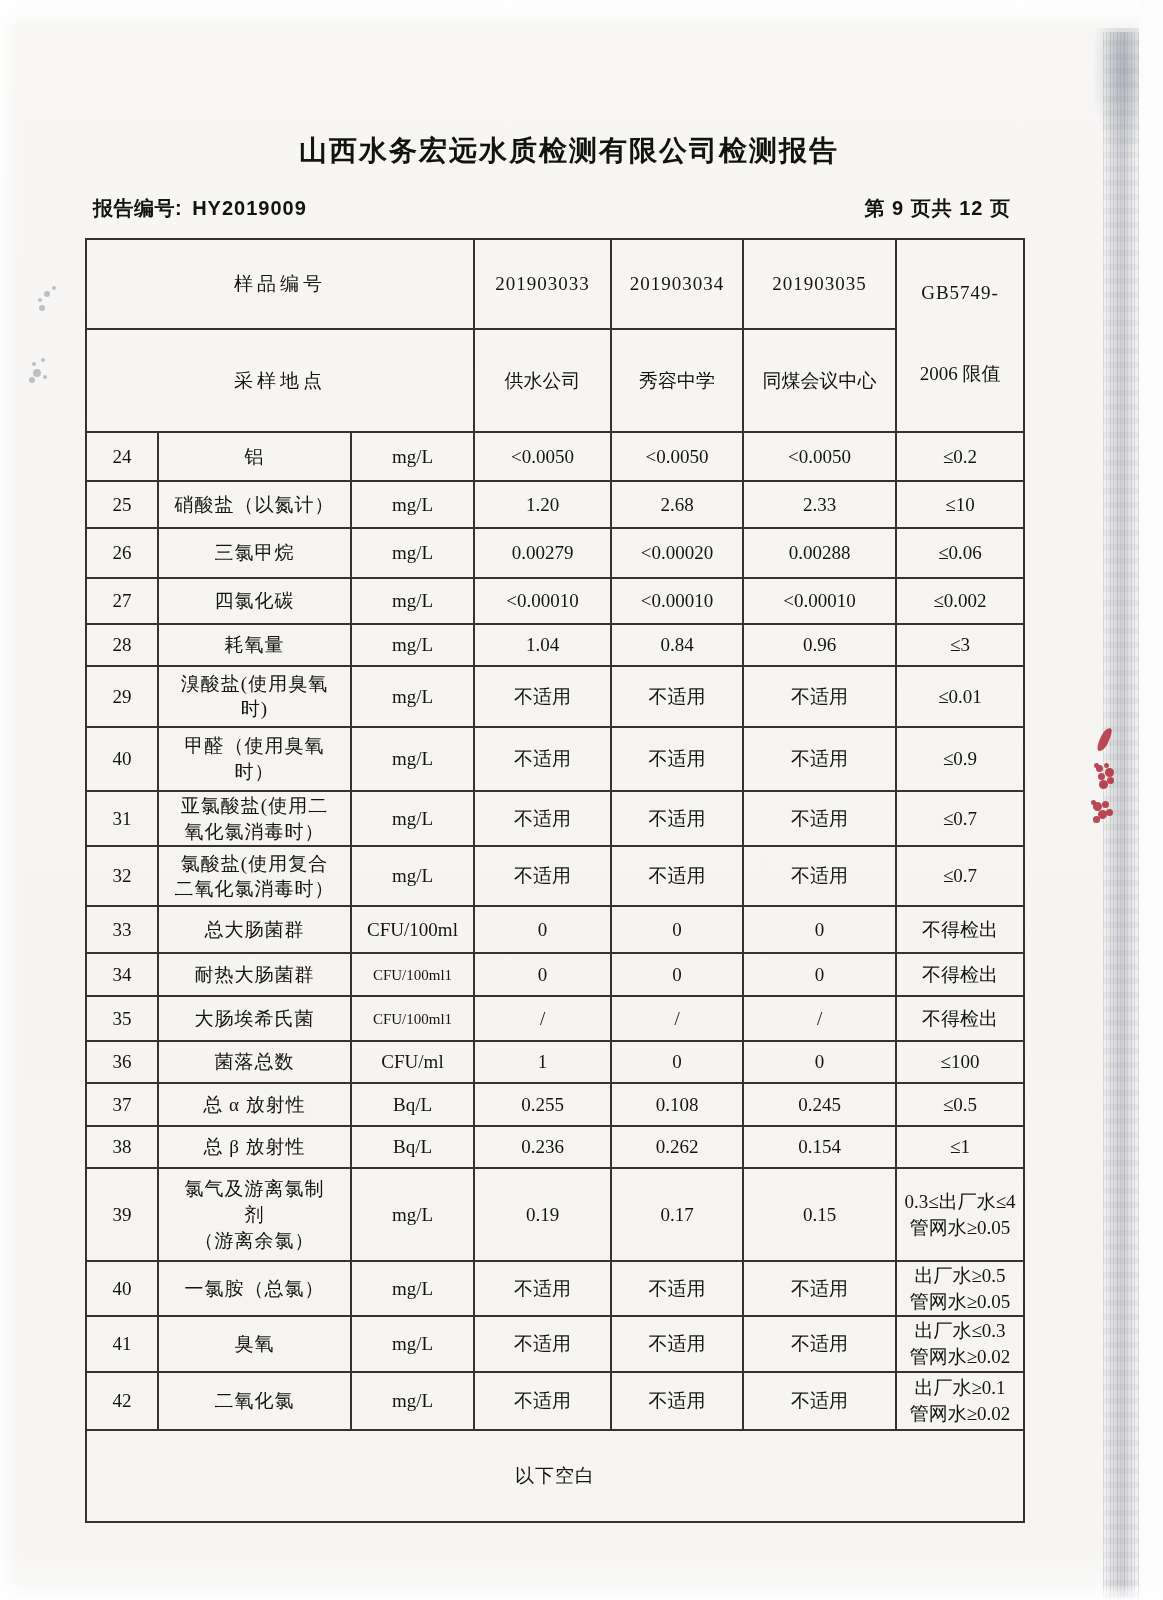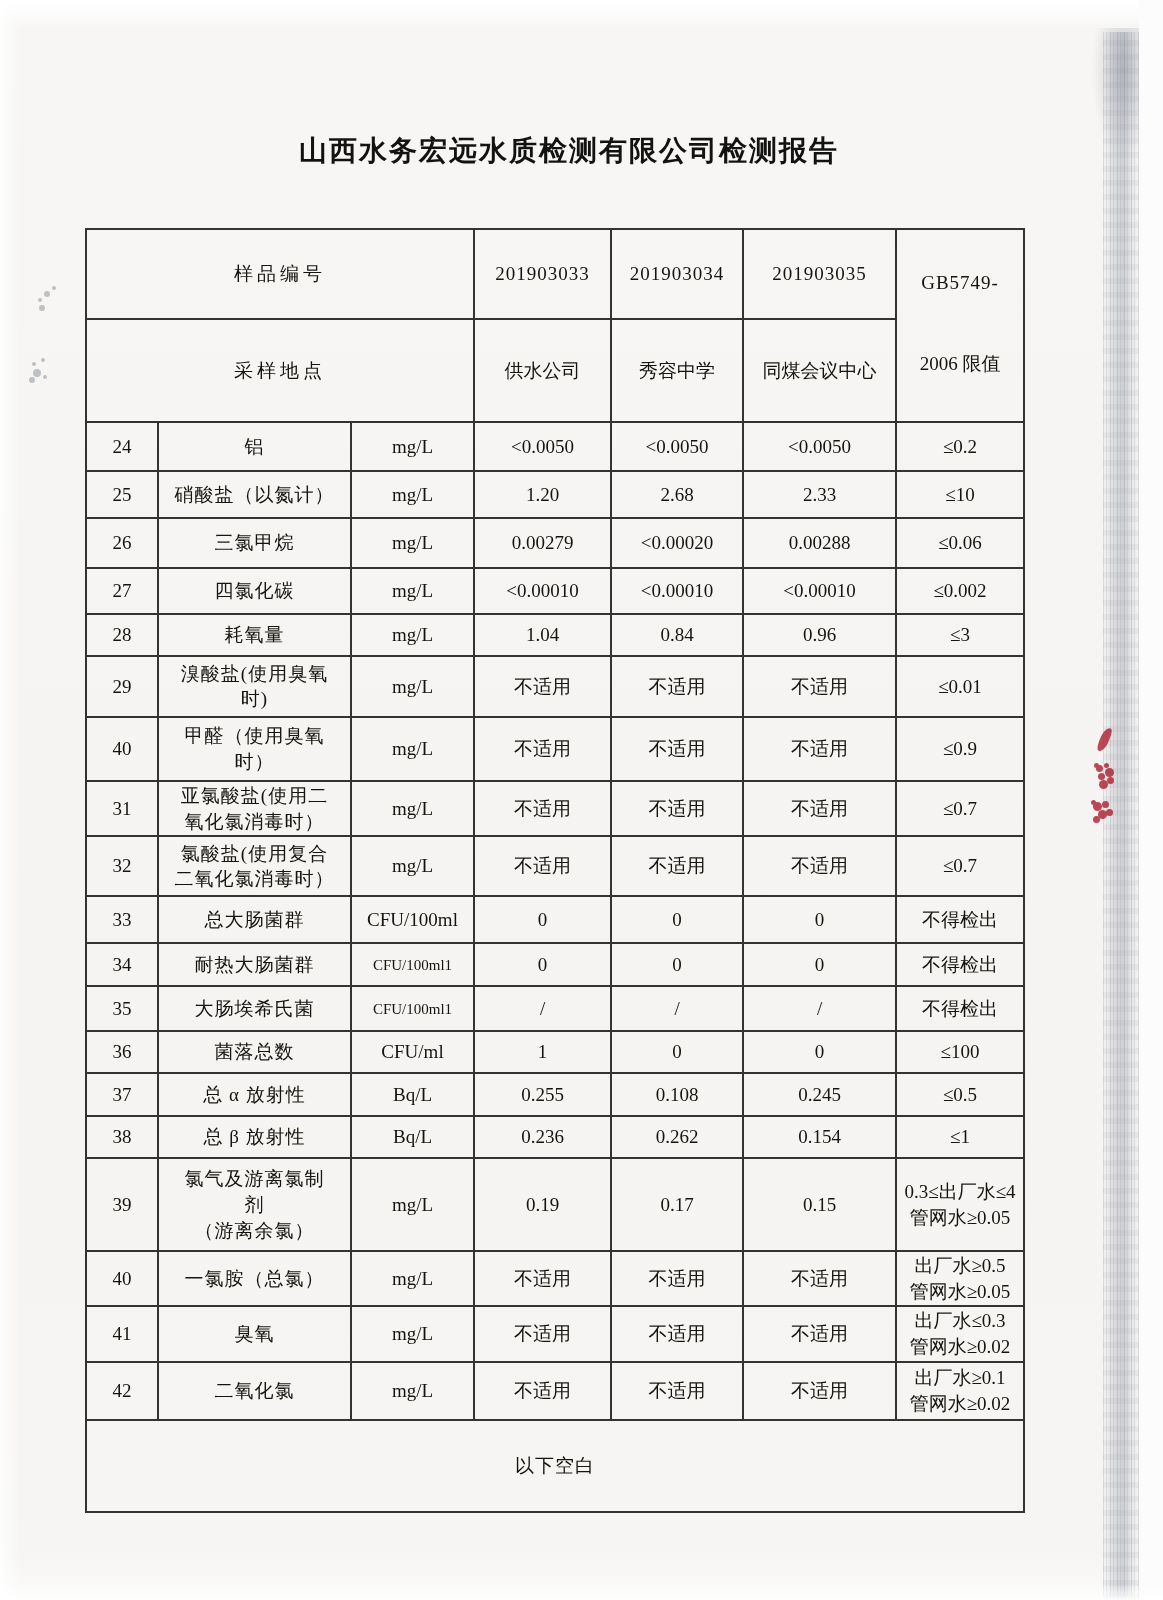--- a/index.html
+++ b/index.html
@@ -39,21 +39,21 @@
 
   .title{position:absolute;left:100px;top:132px;width:938px;text-align:center;
     font-family:"Liberation Sans","DejaVu Sans",sans-serif;font-weight:700;font-size:28px;
     letter-spacing:2px;color:#121210;}
   .meta{position:absolute;left:85px;top:195px;width:938px;display:flex;justify-content:space-between;
     font-family:"Liberation Sans","DejaVu Sans",sans-serif;font-weight:700;font-size:20px;color:#14140f;}
   .meta .report-no{padding-left:8px;letter-spacing:.5px;}
   .meta .report-no .val{margin-left:10px;letter-spacing:1px;}
   .meta .page-no{padding-right:12px;letter-spacing:1px;}
 
-  table.report{position:absolute;left:85px;top:228px;width:938px;border-collapse:collapse;table-layout:fixed;
+  table.report{position:absolute;left:85px;top:238px;width:938px;border-collapse:collapse;table-layout:fixed;
     font-family:"Liberation Serif","DejaVu Serif",serif;color:#15150f;}
   table.report td{border:2px solid #34332f;text-align:center;vertical-align:middle;
     padding:1px 2px;font-size:19px;line-height:1.35;white-space:pre-line;overflow:hidden;}
   tr.hr1{height:53px;} tr.hr2{height:60px;}
   .hlabel{font-size:20px;letter-spacing:4px;}
   .sid{font-size:21px;letter-spacing:1px;}
   .loc{font-size:19px;}
   td.std{padding:0;}
   .std .std1{height:52px;display:flex;align-items:center;justify-content:center;font-size:19px;letter-spacing:1px;}
   .std .std2{height:60px;display:flex;align-items:center;justify-content:center;font-size:19px;}
@@ -74,20 +74,26 @@
   <div class="scan-right-white"></div>
   <div class="scan-bottom"></div>
   <div class="red-ink m1" style="background: rgb(176, 42, 58); color: rgb(176, 42, 58);"></div>
   <div class="red-ink m2" style="background: rgb(176, 42, 58); color: rgb(176, 42, 58);"></div>
   <div class="red-ink m3" style="background: rgb(176, 42, 58); color: rgb(176, 42, 58);"></div>
   <div class="pencil p1" style="background: rgb(142, 148, 158); color: rgb(142, 148, 158);"></div>
   <div class="pencil p2" style="background: rgb(142, 148, 158); color: rgb(142, 148, 158);"></div>
 
   <div class="title">山西水务宏远水质检测有限公司检测报告</div>
 
+  <div class="meta">
+    <div class="report-no">
+      <span>报告编号:</span><span class="val">HY2019009</span>
+    </div>
+    <div class="page-no">第 9 页共 12 页</div>
+  </div>
 
   <table class="report">
     <colgroup>
       <col style="width:72px">
         <col style="width:193px">
         <col style="width:123px">
       <col style="width:137px">
         <col style="width:132px">
         <col style="width:153px">
         <col style="width:128px">

